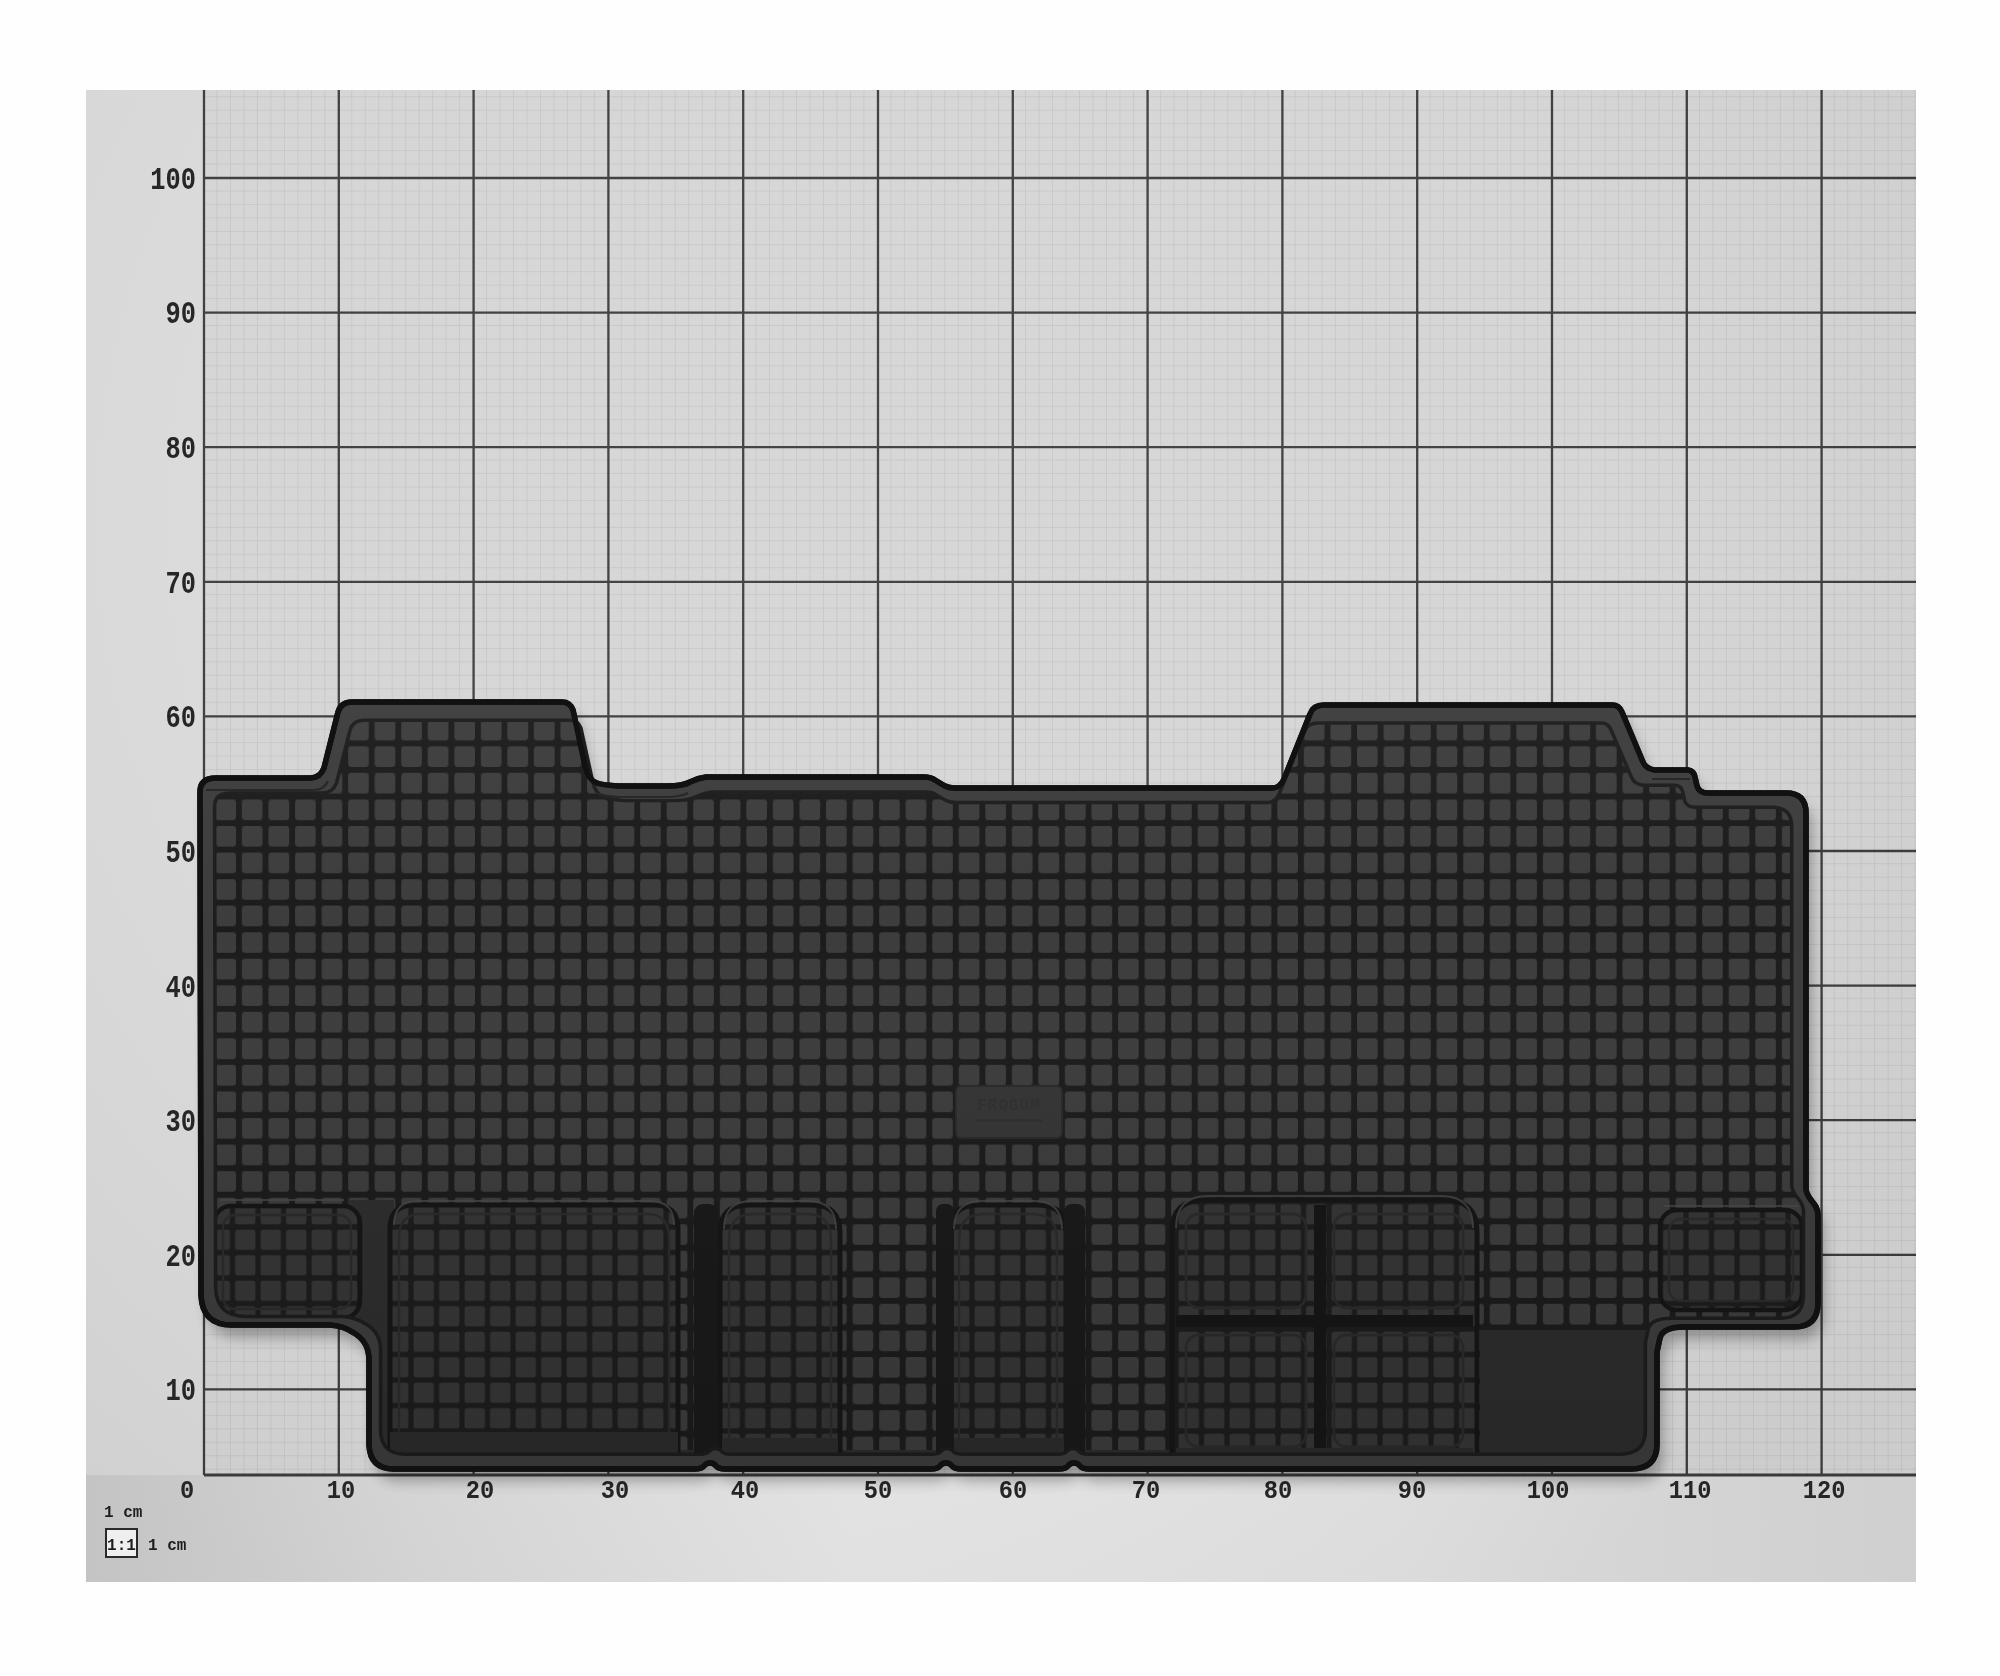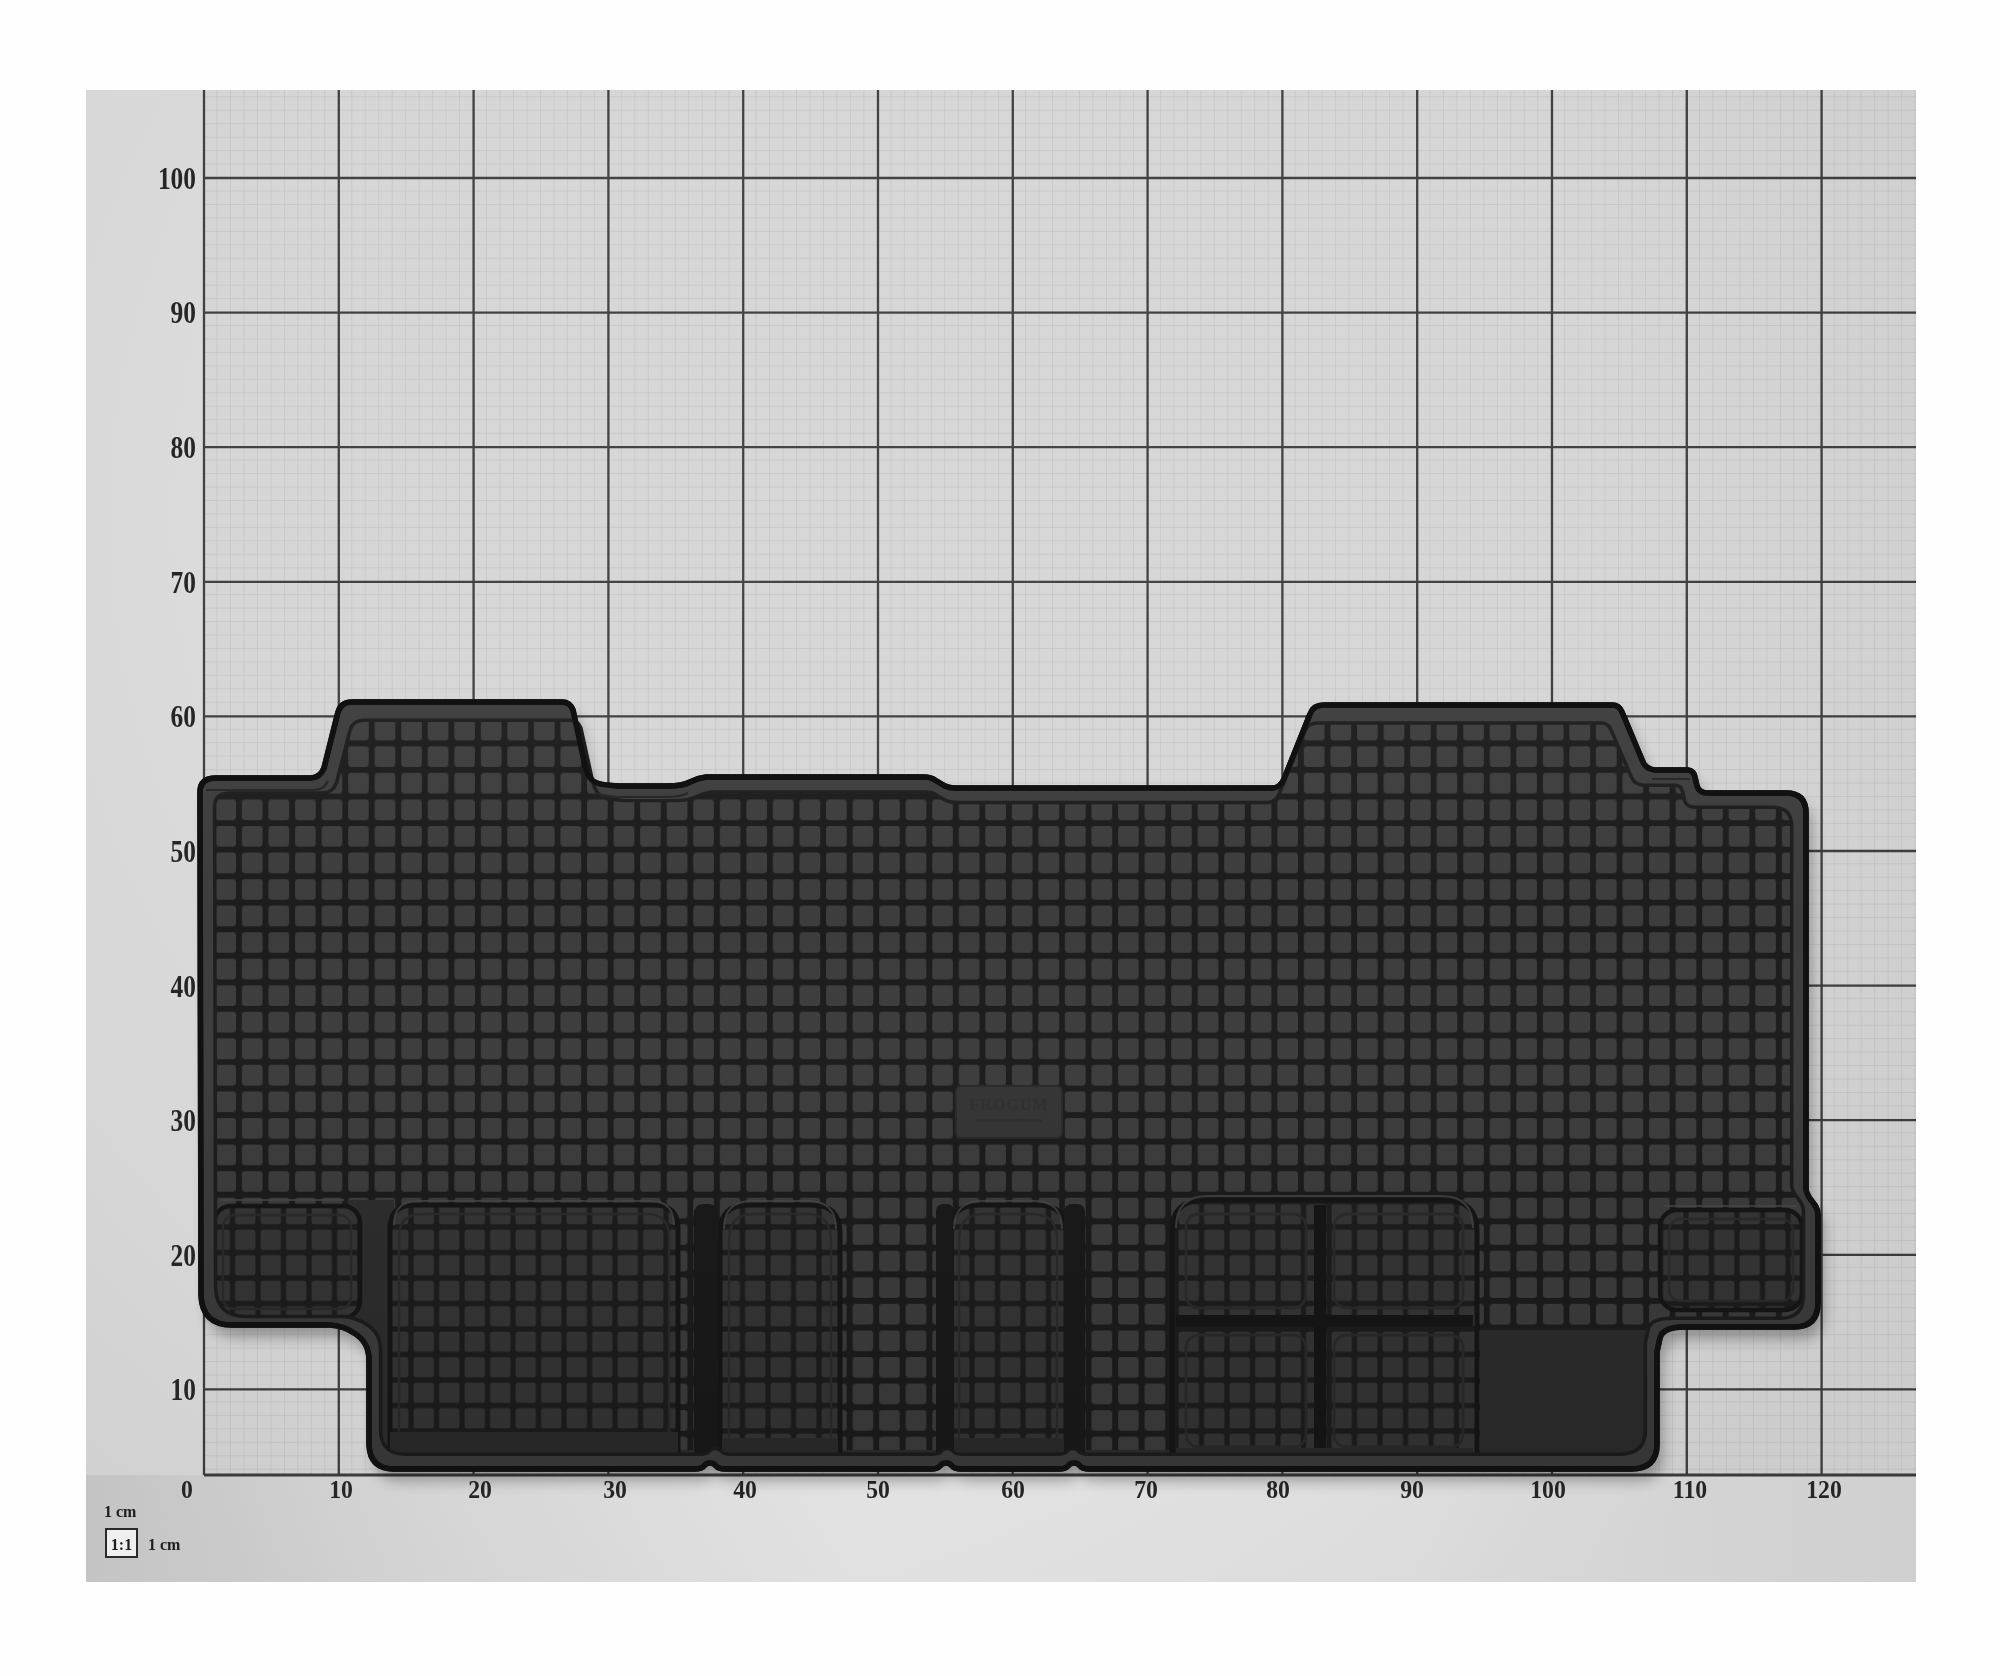--- a/index.html
+++ b/index.html
@@ -1,18 +1,18 @@
 <!DOCTYPE html>
 <html><head>
 <meta charset="utf-8">
 <style>
 html,body{margin:0;padding:0;background:#ffffff;}
 *{-webkit-font-smoothing:antialiased;}
 #stage{position:relative;width:2000px;height:1676px;background:#fefefe;overflow:hidden;
-font-family:Liberation Serif, serif;}
+font-family:Liberation Mono, monospace;}
 </style>
 </head>
 <body>
 <div id="stage">
 <svg width="2000" height="1676" viewBox="0 0 2000 1676" xmlns="http://www.w3.org/2000/svg">
 <defs>
 
   <path id="sil" d="M 216 778
     H 310 Q 320 778 324 768 L 338 712 Q 341 702 352 702
     H 562 Q 570 702 573 710 L 585 766 Q 588 780 597 783

